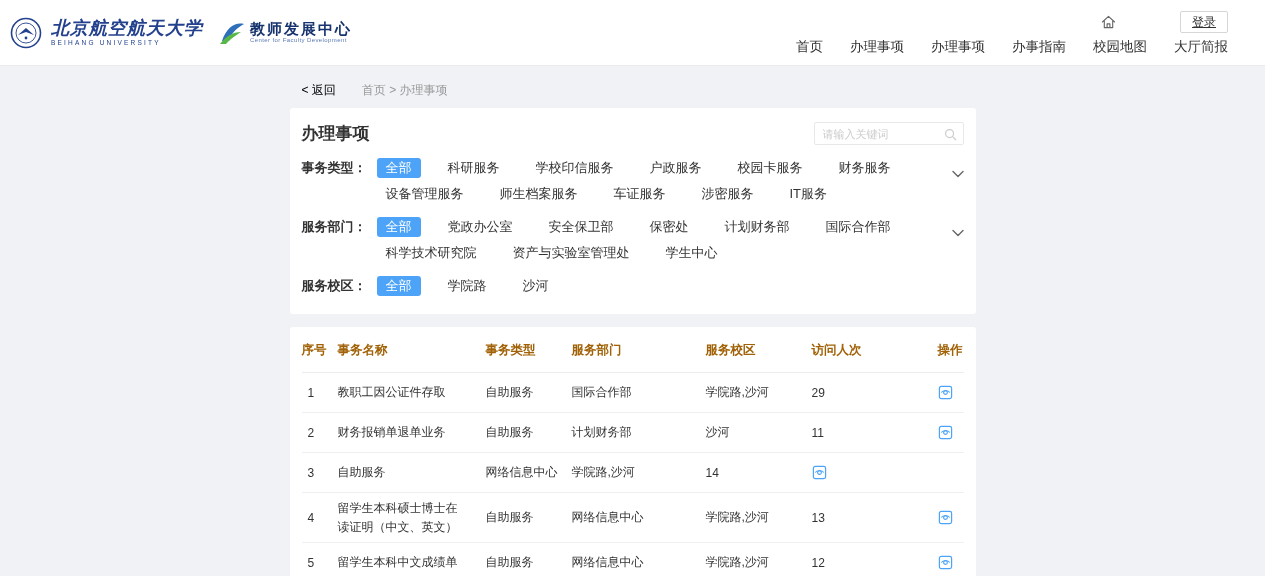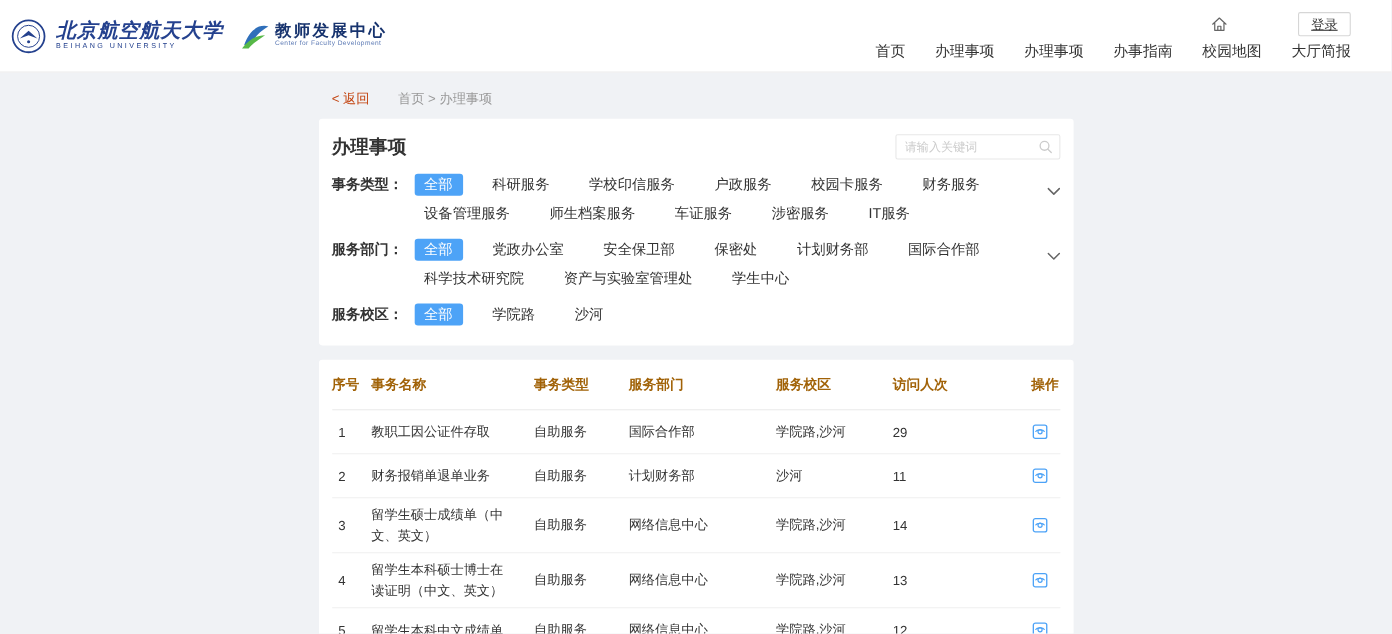--- a/index.html
+++ b/index.html
@@ -44,21 +44,21 @@
     font-family: "Liberation Sans", sans-serif;
   }
   .main-nav { display: flex; gap: 27px; font-size: 13.5px; color: #333; }
   .nav-item { cursor: pointer; white-space: nowrap; }
   
   .page { width: 686px; margin: 0 auto; }
   .breadcrumb-row {
     display: flex; align-items: center; gap: 26px;
     margin: 16px 0 9px; padding-left: 12px; font-size: 12px;
   }
-  .back-link { color: #c2410c; cursor: pointer; }
+  .back-link { color: #000000; cursor: pointer; }
   .crumb { color: #999; cursor: pointer; }
   .card { background: #fff; border-radius: 3px; }
   .filter-card { padding: 14px 12px 18px; }
   .panel-head { display: flex; justify-content: space-between; align-items: center; }
   .panel-title { font-size: 17px; font-weight: 600; color: #333; }
   .search-box { position: relative; }
   .search-box input {
     width: 150px; height: 23px; border: 1px solid #e8e8e8; border-radius: 2px;
     padding: 0 32px 0 8px; font-size: 11px; color: #333; outline: none;
     font-family: "Liberation Sans", sans-serif;
@@ -237,21 +237,20 @@
           <span class="td op-btn">
             <svg width="15" height="15" viewBox="0 0 16 16">
               <rect x="1.5" y="1.5" width="13" height="13" rx="2" fill="none" stroke="#4da3f7" stroke-width="1.3"></rect>
               <circle cx="8" cy="8" r="2" fill="none" stroke="#4da3f7" stroke-width="1.2"></circle>
               <path d="M3.5 8 C5 5.6 11 5.6 12.5 8" fill="none" stroke="#4da3f7" stroke-width="1.1"></path>
             </svg>
           </span>
         </div>
         <div class="t-row">
           <span class="td cell-no">3</span>
-          <span class="td cell-name">留学生硕士成绩单（中文、英文）</span>
           <span class="td cell-type">自助服务</span>
           <span class="td cell-department">网络信息中心</span>
           <span class="td cell-campus">学院路,沙河</span>
           <span class="td cell-visits">14</span>
           <span class="td op-btn">
             <svg width="15" height="15" viewBox="0 0 16 16">
               <rect x="1.5" y="1.5" width="13" height="13" rx="2" fill="none" stroke="#4da3f7" stroke-width="1.3"></rect>
               <circle cx="8" cy="8" r="2" fill="none" stroke="#4da3f7" stroke-width="1.2"></circle>
               <path d="M3.5 8 C5 5.6 11 5.6 12.5 8" fill="none" stroke="#4da3f7" stroke-width="1.1"></path>
             </svg>

